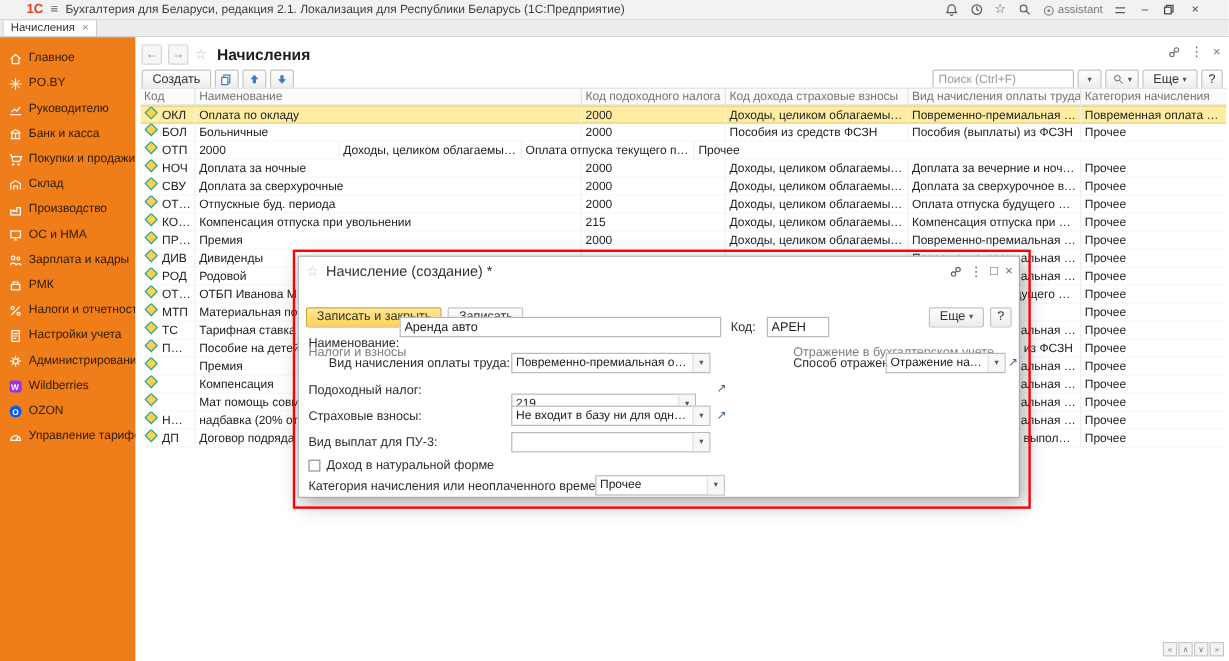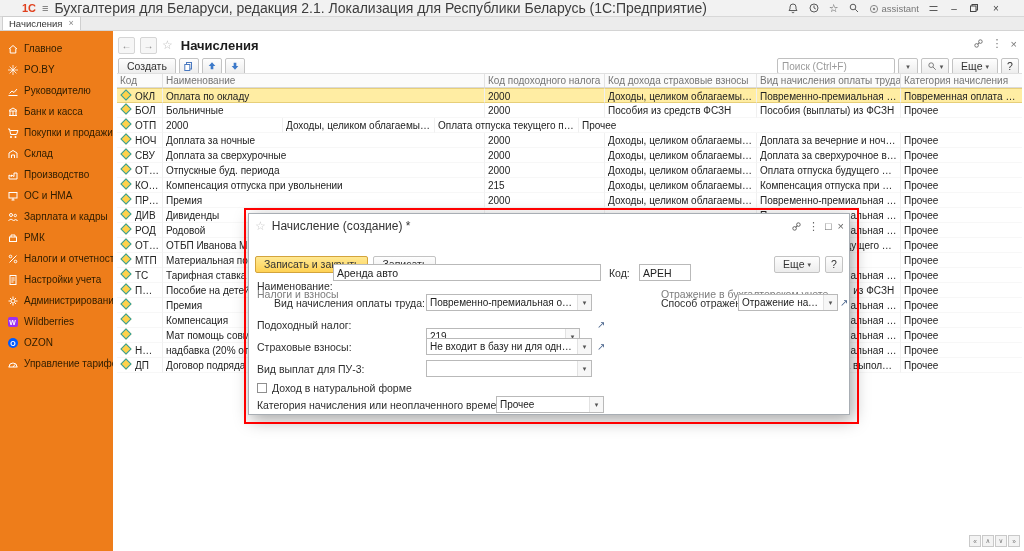--- a/index.html
+++ b/index.html
@@ -2,21 +2,21 @@
 <html><head>
 <meta charset="utf-8">
 <style>
   html,body{margin:0;padding:0;width:1024px;height:551px;overflow:hidden;
     font-family:"Liberation Sans","DejaVu Sans",sans-serif;background:#fff;position:relative;}
   
   .titlebar{position:absolute;left:0;top:0;right:0;height:17px;background:#f2f2f2;
     border-bottom:1px solid #d8d8d8;display:flex;align-items:center;padding:0 22px;gap:6px;box-sizing:border-box;}
   .logo{color:#e0401e;font-weight:bold;font-size:11px;line-height:17px;}
   .menu-ic{color:#666;font-size:11px;}
-  .app-title{font-size:14px;color:#3d3d3d;white-space:nowrap;overflow:hidden;}
+  .app-title{font-size:10px;color:#3d3d3d;white-space:nowrap;overflow:hidden;}
   .tb-right{margin-left:auto;display:flex;align-items:center;gap:9px;color:#5a5a5a;}
   .tb-ic{font-size:11px;line-height:11px;color:#5a5a5a;}
   .assist{display:flex;align-items:flex-end;gap:3px;color:#777;font-size:9.5px;}
   .winbtn{font-size:10px;color:#444;width:12px;text-align:center;}
   
   .tabbar{position:absolute;left:0;top:17px;right:0;height:14px;background:#ececec;border-bottom:1px solid #d4d4d4;
     display:flex;align-items:flex-end;padding-left:2px;box-sizing:border-box;}
   .tab{background:#fff;border:1px solid #cfcfcf;border-bottom:none;font-size:9.5px;color:#333;
     padding:0 6px;height:13px;line-height:13px;display:flex;gap:6px;align-items:center;}
   .tab .x{color:#888;font-size:9px;}

